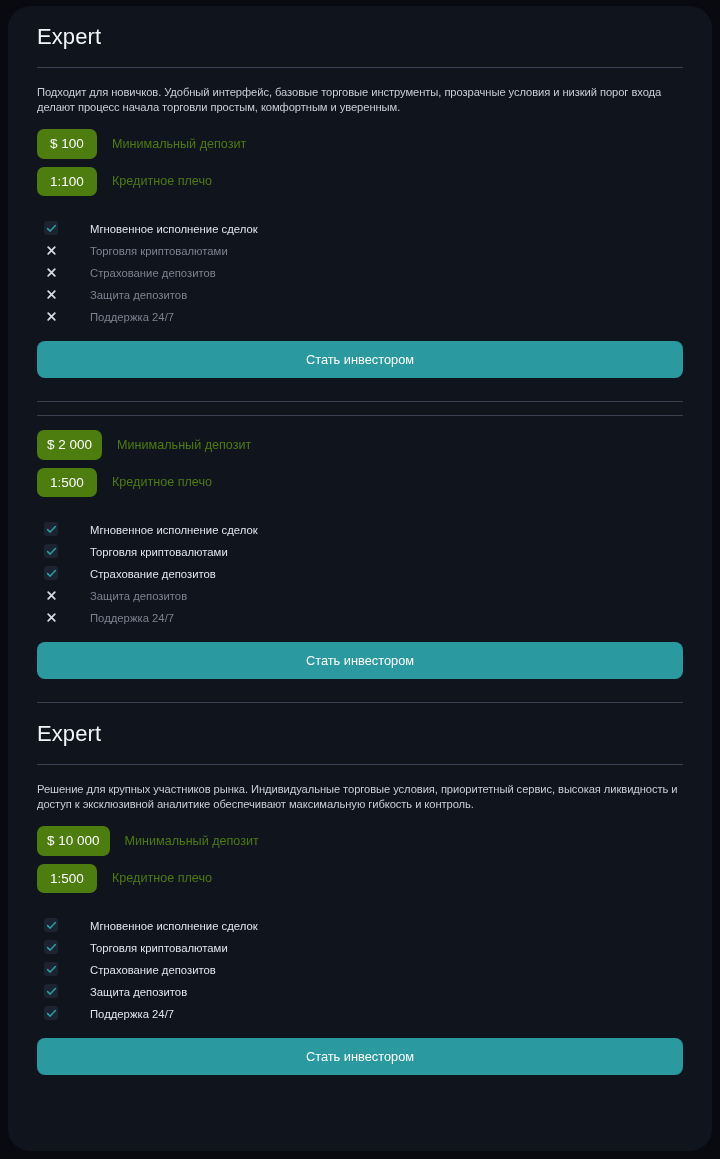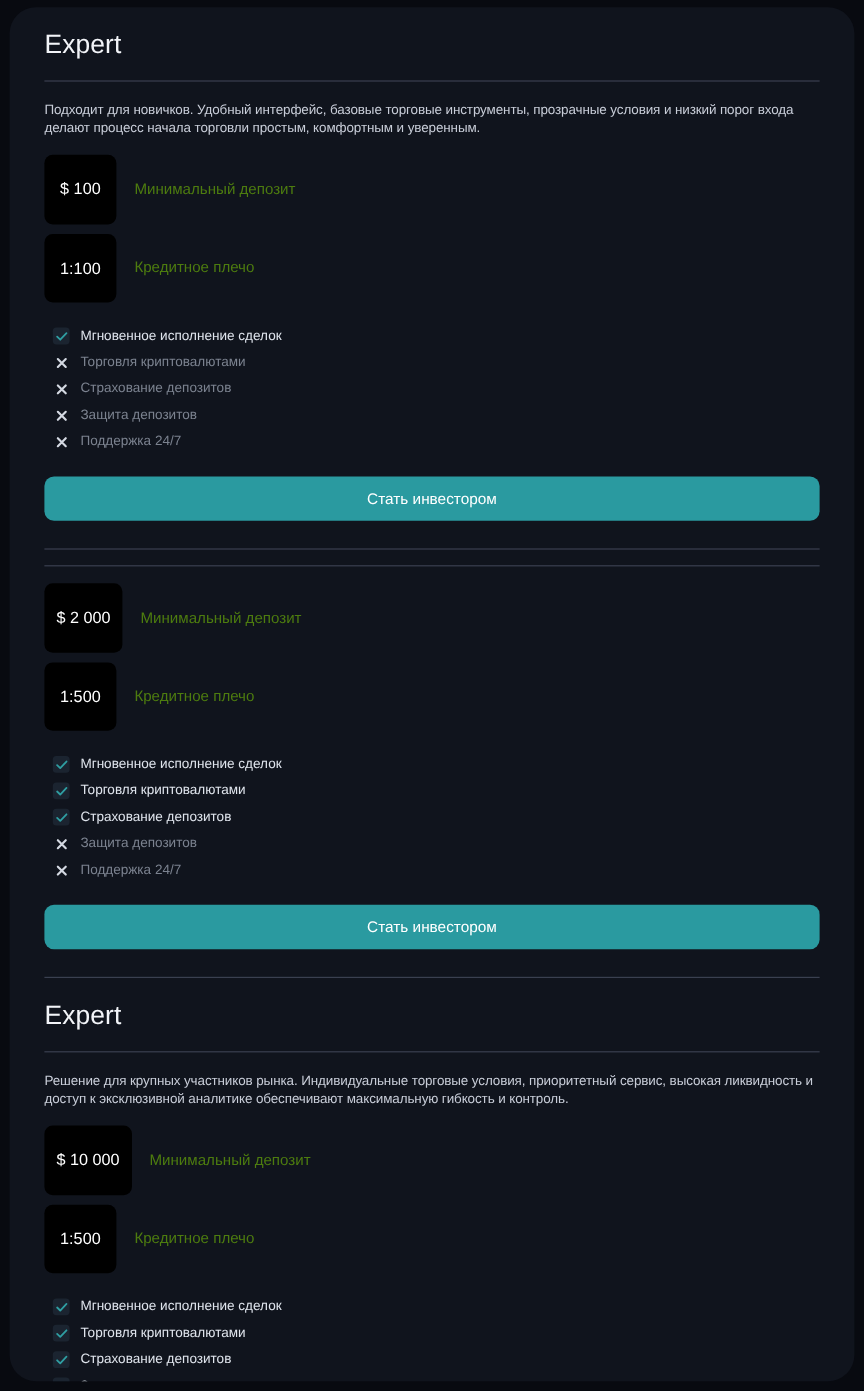--- a/index.html
+++ b/index.html
@@ -79,45 +79,46 @@
   
   .stats { padding-top: 14px; }
 
   .stat-row {
     display: flex;
     align-items: center;
     margin-bottom: 8px;
   }
 
   .stat-badge {
-    background: #000000;
+    background: #4d7c0f;
     color: #ffffff;
     border-radius: 7px;
     font-size: 13.5px;
     line-height: 1;
-    padding: 22px 10px;
+    padding: 8px 10px;
     min-width: 60px;
     text-align: center;
     white-space: nowrap;
   }
 
   .stat-label {
     color: #4d7c0f;
     font-size: 12.6px;
     margin-left: 15px;
     white-space: nowrap;
   }
 
   
   .features { padding-top: 9px; }
 
   .feature {
     display: flex;
-    align-items: center;
+    align-items: flex-end;
     height: 22px;
+    gap: 23px;
   }
 
   .feature-icon {
     width: 14px;
     height: 14px;
     border-radius: 3px;
     display: flex;
     align-items: center;
     justify-content: center;
     flex: 0 0 14px;

